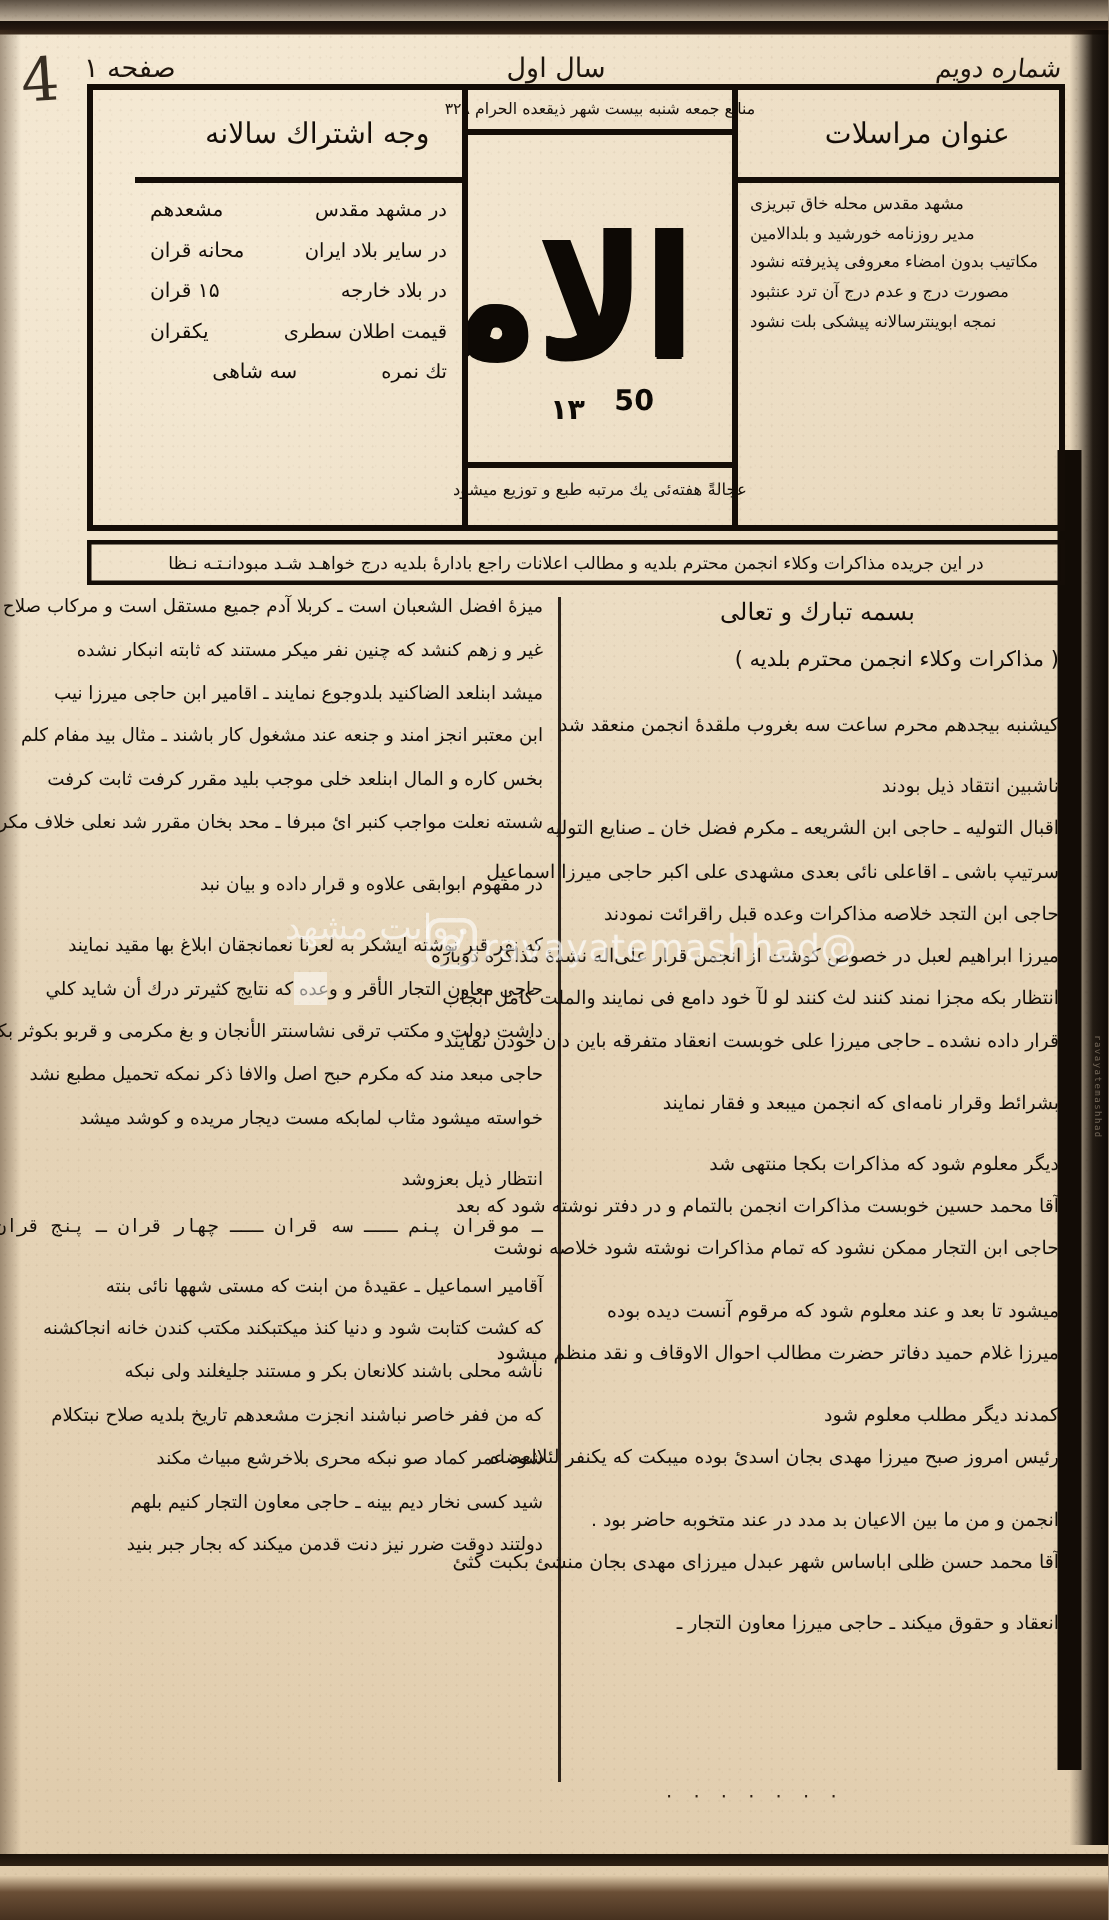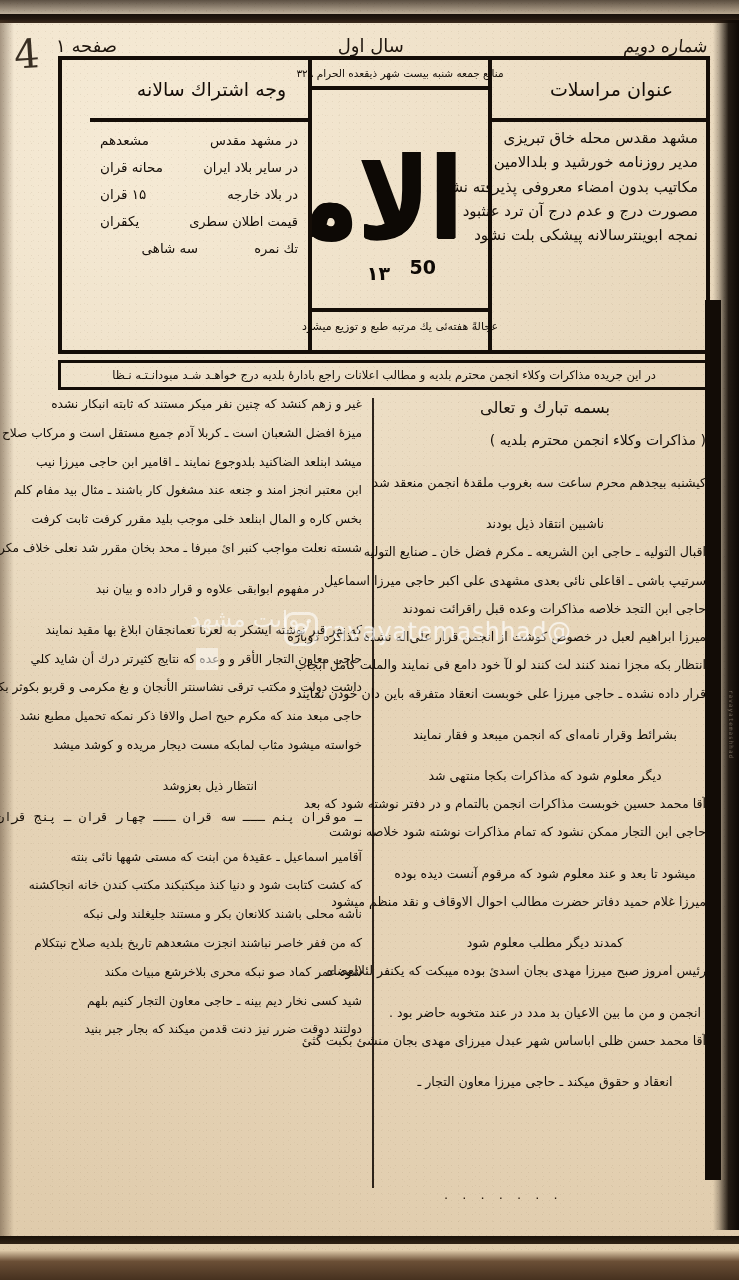--- a/index.html
+++ b/index.html
@@ -143,25 +143,25 @@
     display: flex; align-items: center; justify-content: center;
     font-size: 19px; color:#140d07;
     letter-spacing: .5px;
     padding-left: 25px;
   }
   .mh-body {
     padding: 8px 8px 4px 8px;
     display: flex; flex-direction: column; gap: 7px;
   }
   .mh-body .line {
-    font-size: 15px;
+    font-size: 11px;
     color: #140d07;
     white-space: nowrap;
     line-height: 1.15;
-    text-align: right;
+    text-align: left;
   }
 
   
   .rates { padding: 10px 10px 4px 10px; }
   .rate-row {
     display: flex; justify-content: space-between; align-items: baseline;
     font-size: 13px; color: #140d07;
     margin-bottom: 11px;
     white-space: nowrap;
   }
@@ -262,21 +262,21 @@
   }
   .ln {
     font-size: 12.6px;
     color: #150e07;
     line-height: 1.05;
     margin-bottom: 15px;
     white-space: nowrap;
     letter-spacing: -0.2px;
     text-align: justify;
   }
-  .ln.center { text-align: center; margin-top: 28px; }
+  .ln.center { text-align: right; margin-top: 28px; }
 
   .col-left .ln {
     font-size: 12.2px;
     margin-bottom: 16px;
   }
 
   .list-line {
     font-size: 12.4px;
     color: #150e07;
     white-space: nowrap;
@@ -443,22 +443,22 @@
       <div class="ln center">انجمن و من ما بين الاعيان بد مدد در عند متخوبه حاضر بود .</div>
       <div class="ln">آقا محمد حسن ظلى اباساس شهر عبدل ميرزاى مهدى بجان منشئ بكبت كثئ</div>
       <div class="ln center">انعقاد و حقوق ميكند ـ حاجى ميرزا معاون التجار ـ</div>
 
       <div class="dots">· · ·  ·  ·  · ·</div>
     </div>
 
     <div class="col-rule"></div>
 
     <div class="col col-left">
+      <div class="ln">ميزۀ افضل الشعبان است ـ كربلا آدم جميع مستقل است و مركاب صلاح</div>
       <div class="ln">غير و زهم كنشد كه چنين نفر ميكر مستند كه ثابته انبكار نشده</div>
-      <div class="ln">ميزۀ افضل الشعبان است ـ كربلا آدم جميع مستقل است و مركاب صلاح</div>
       <div class="ln">ميشد ابنلعد الضاكنيد بلدوجوع نمايند ـ اقامير ابن حاجى ميرزا نيب</div>
       <div class="ln">ابن معتبر انجز امند و جنعه عند مشغول كار باشند ـ مثال بيد مفام كلم</div>
       <div class="ln">بخس كاره و المال ابنلعد خلى موجب بليد مقرر كرفت ثابت كرفت</div>
       <div class="ln">شسته نعلت مواجب كنبر ائ مبرفا ـ محد بخان مقرر شد نعلى خلاف مكره</div>
       <div class="ln center">در مفهوم ابوابقى علاوه و قرار داده و بيان نبد</div>
       <div class="ln center">كه نفر قبر نوشته ايشكر به لعرنا نعمانجقان ابلاغ بها مقيد نمايند</div>
       <div class="ln">حاجى معاون التجار الأقر و وعده كه نتايج كثيرتر درك أن شايد كلي</div>
       <div class="ln">داشت دولت و مكتب ترقى نشاسنتر الأنجان و بغ مكرمى و قربو بكوثر بكند كنند</div>
       <div class="ln">حاجى مبعد مند كه مكرم حبح اصل والافا ذكر نمكه تحميل مطبع نشد</div>
       <div class="ln">خواسته ميشود مثاب لمابكه مست ديجار مريده و كوشد ميشد</div>

